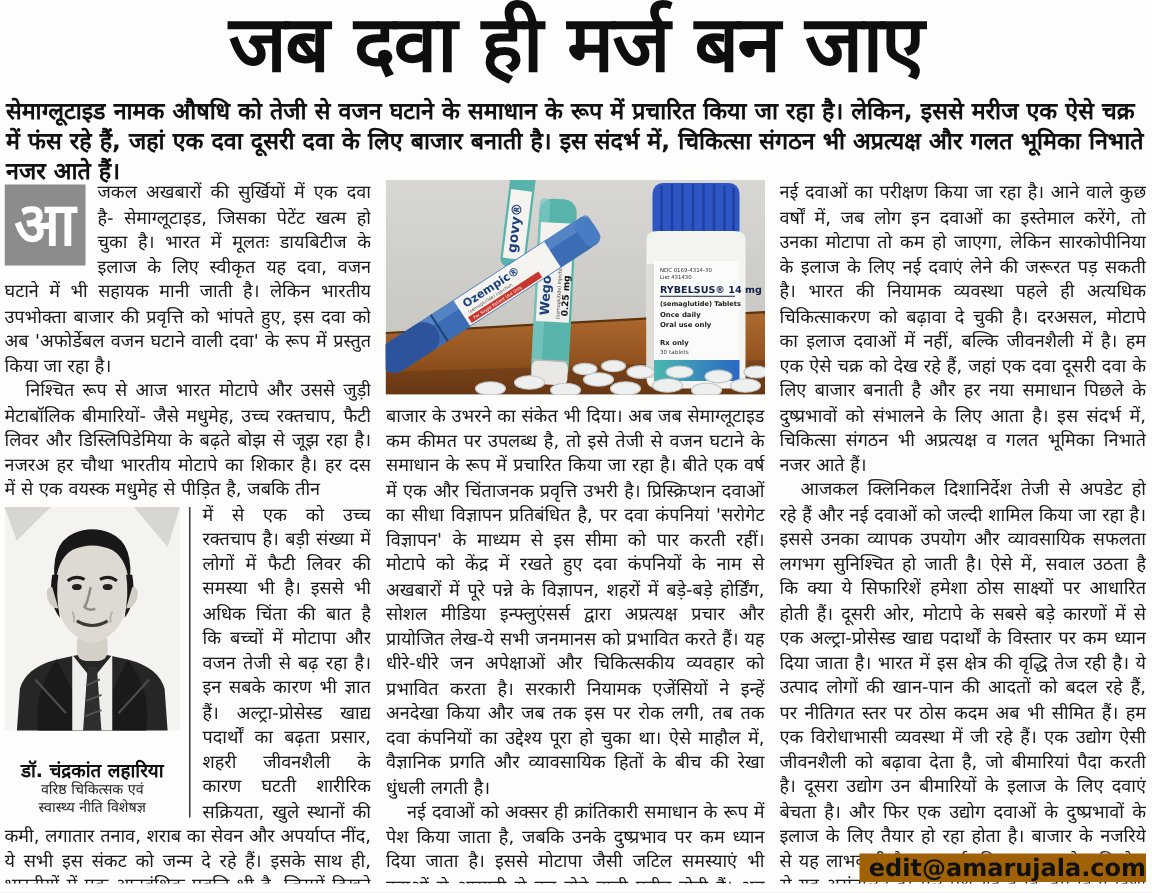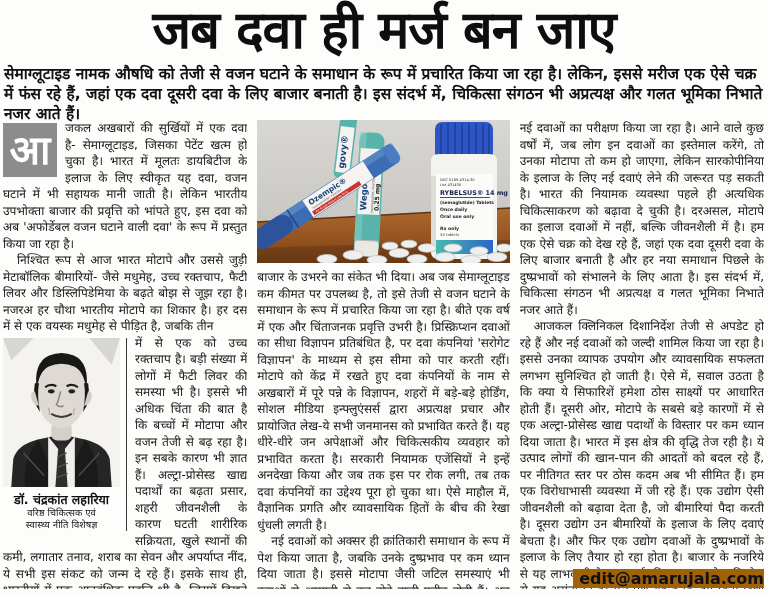--- a/index.html
+++ b/index.html
@@ -67,21 +67,21 @@
   .author-fig{
     float:left;
     width:124px;
     margin:3px 8px 2px 0;
     padding-right:6px;
     border-right:1.5px solid #3a3a3a;
     box-sizing:border-box;
   }
   .author-fig svg{display:block;width:100%;height:auto;}
   .author-name{
-    margin-top:5px;
+    margin-top:19px;
     font-size:12.5px;
     font-weight:700;
     text-align:center;
     line-height:15px;
     color:#111;
   }
   .author-role{
     font-size:9.5px;
     text-align:center;
     line-height:12px;

